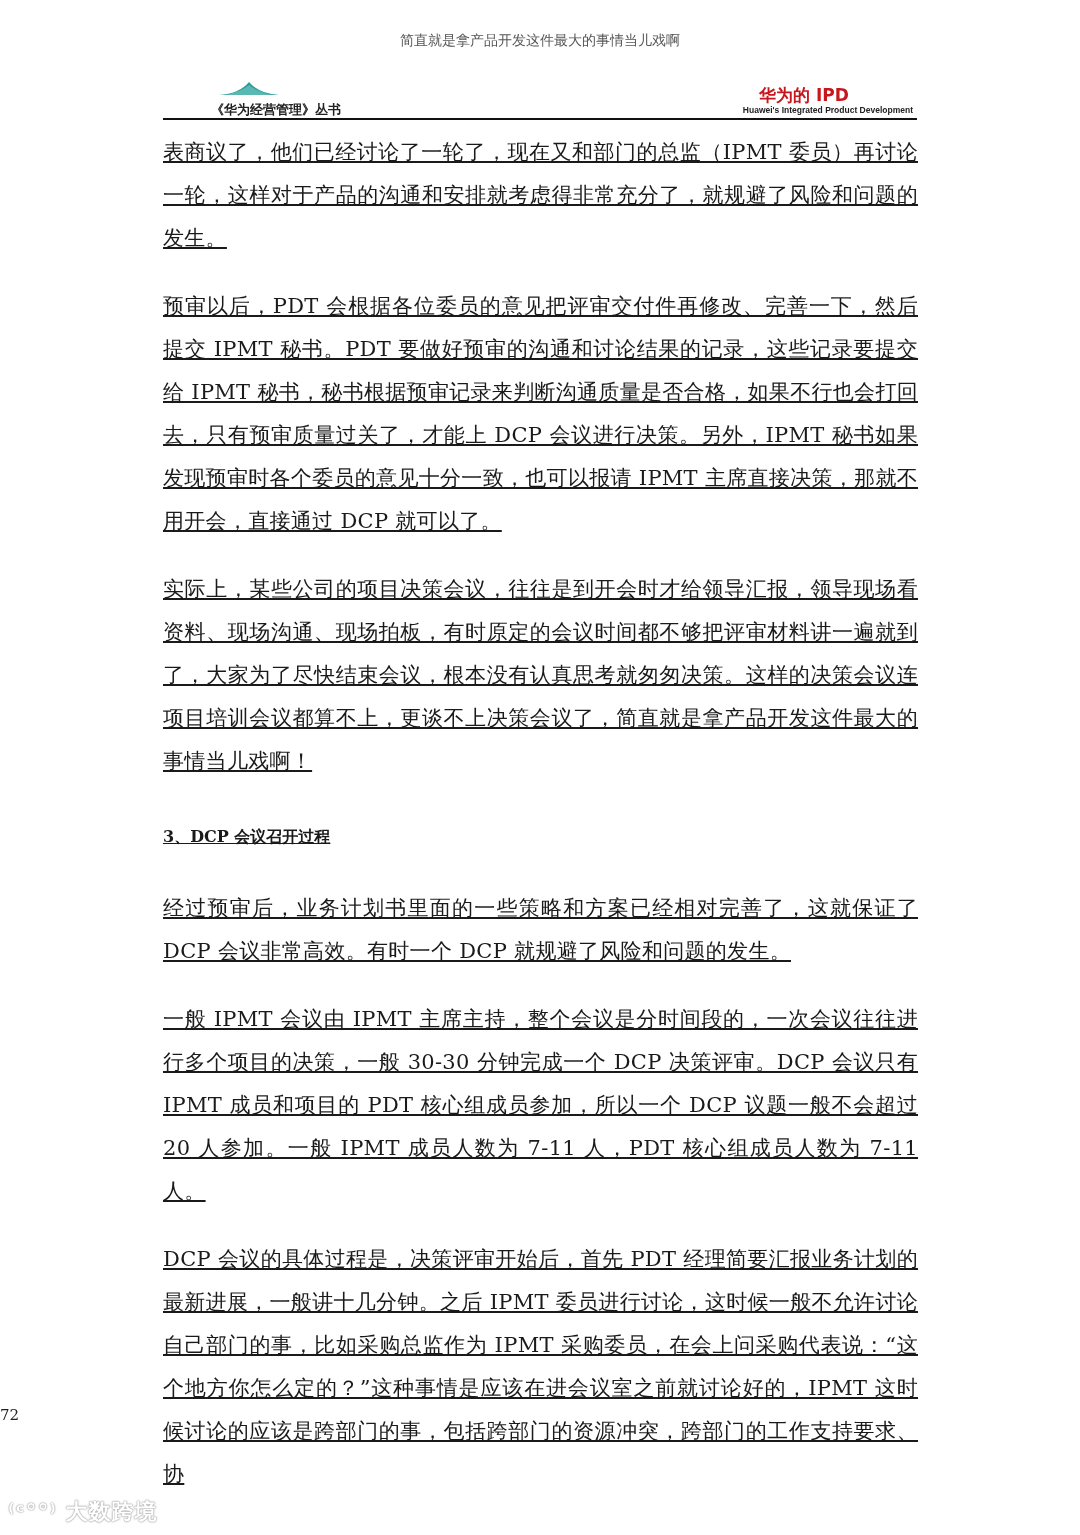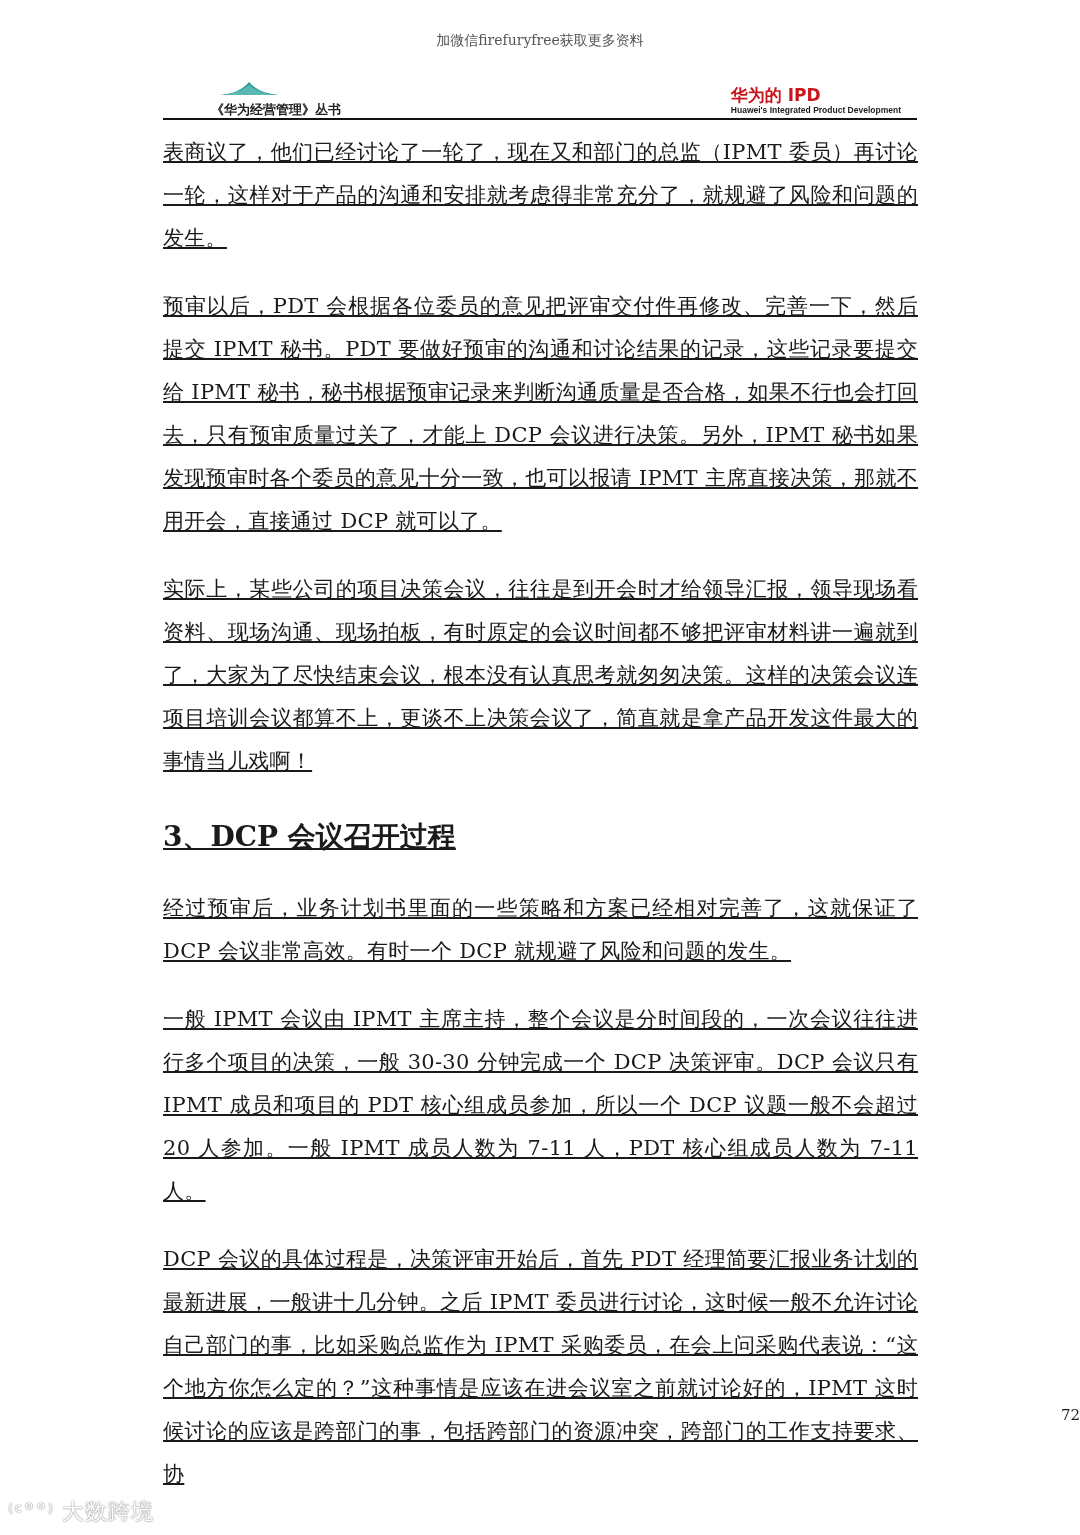--- a/index.html
+++ b/index.html
@@ -5,41 +5,41 @@
   html, body { margin: 0; padding: 0; background: #ffffff; }
   body { width: 1080px; height: 1535px; position: relative; overflow: hidden;
          font-family: "DejaVu Serif", "Liberation Serif", serif; color: #1a1a1a; }
   .watermark-top { position: absolute; top: 32px; left: 0; width: 1080px; text-align: center;
                    font-size: 14px; color: #555; }
   .header { position: absolute; top: 78px; left: 163px; width: 754px; height: 42px; }
   .logo-left { position: absolute; left: 0; top: 0; width: 150px; height: 42px; margin-left: 48px; }
   .mountain { position: absolute; left: 8px; top: 2px; width: 60px; height: 16px; }
   .series-title { position: absolute; left: 0; top: 23px; font-size: 13px; font-weight: bold;
                   font-family: "DejaVu Sans", sans-serif; color: #222; white-space: nowrap; }
-  .logo-right { position: absolute; right: 16px; top: 8px; text-align: left; }
+  .logo-right { position: absolute; right: 4px; top: 8px; text-align: center; }
   .ipd-title { font-size: 17px; font-weight: bold; color: #c8161d;
                font-family: "DejaVu Sans", sans-serif; line-height: 19px; margin-right: 48px; }
   .ipd-sub { font-size: 8.5px; font-weight: bold; color: #222;
              font-family: Liberation Sans, sans-serif; line-height: 11px; }
   .header-rule { position: absolute; left: 0; right: 0; bottom: 0; height: 2px; background: #111; }
   .content { position: absolute; top: 131px; left: 163px; width: 755px; text-decoration: underline; }
   .para { font-size: 21px; line-height: 43px; margin: 0 0 25px 0; text-align: justify;
           text-align-last: left; letter-spacing: 0.3px; }
-  .section-heading { font-size: 28px; font-weight: bold; margin: 34px 0 30px 0; line-height: 40px;
+  .section-heading { font-size: 16px; font-weight: bold; margin: 34px 0 30px 0; line-height: 40px;
                      font-family: "DejaVu Serif", serif; }
-  .page-number { position: absolute; top: 1406px; left: 0; width: 1080px; text-align: right;
+  .page-number { position: absolute; top: 1406px; left: 0; width: 1080px; text-align: left;
                  font-size: 15px; color: #222; }
   .watermark-bottom { position: absolute; left: 8px; top: 1497px; font-size: 22px; color: #ffffff;
-                      font-family: "DejaVu Sans", sans-serif; font-weight: normal;
+                      font-family: "DejaVu Sans", sans-serif; font-weight: bold;
                       text-shadow: 0 0 2px #999, 0 0 1px #777; letter-spacing: 1px; }
 </style>
 </head>
 <body>
 
-<div class="watermark-top">加微信firefuryfree获取更多资料</div>
+<div class="watermark-top">简直就是拿产品开发这件最大的事情当儿戏啊</div>
 
 <div class="header">
   <div class="logo-left">
     <svg class="mountain" viewBox="0 0 60 16">
       <path d="M0 15 Q20 14 30 2 Q40 14 60 15 Z" fill="#2a9d9a"></path>
       <path d="M6 15 Q22 12 30 5 Q38 12 54 15 Z" fill="#7ccac4" opacity="0.6"></path>
     </svg>
     <div class="series-title">《华为经营管理》丛书</div>
   </div>
   <div class="logo-right">

